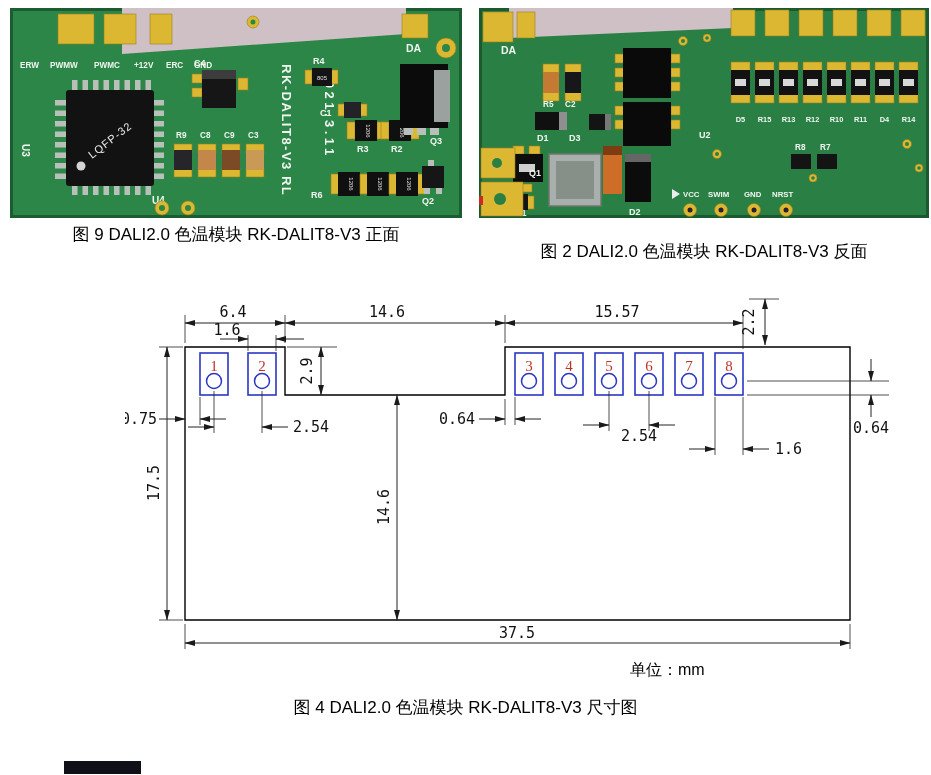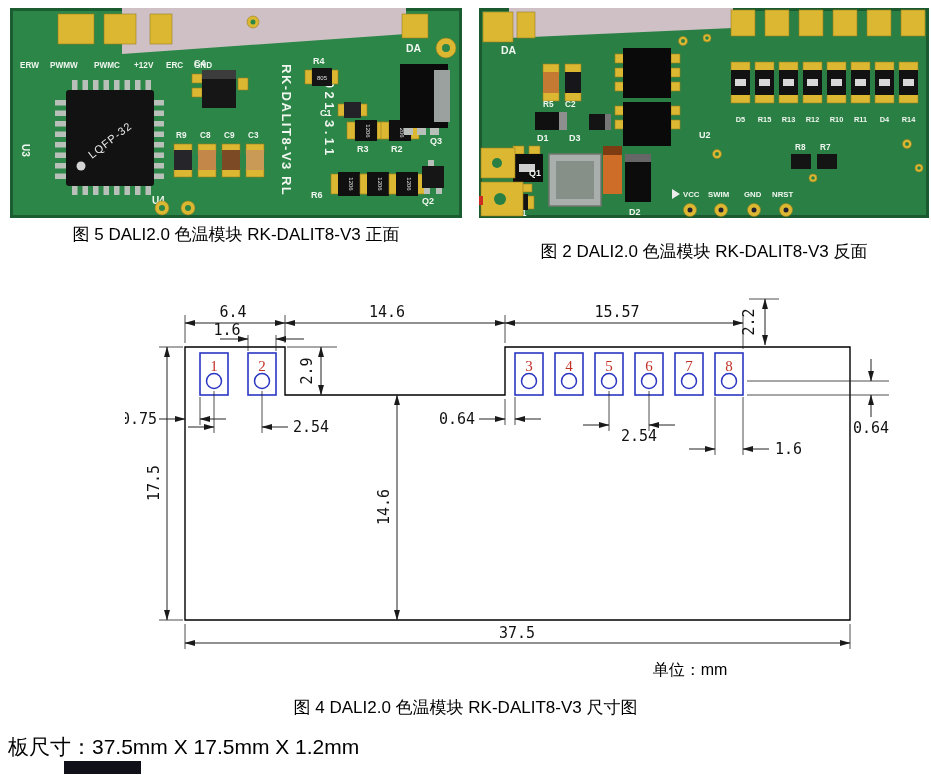--- a/index.html
+++ b/index.html
@@ -378,21 +378,21 @@
         <circle cx="334" cy="170" r="1.8" fill="#2a8044"></circle>
       <circle class="gold" cx="428" cy="136" r="4.5"></circle>
         <circle cx="428" cy="136" r="2" fill="#2a8044"></circle>
       <circle class="gold" cx="228" cy="30" r="4"></circle>
         <circle cx="228" cy="30" r="1.8" fill="#2a8044"></circle>
       <circle class="gold" cx="440" cy="160" r="4"></circle>
         <circle cx="440" cy="160" r="1.8" fill="#2a8044"></circle>
     </g>
   </svg>
 
-  <div class="caption" style="left:10px;top:223px;width:452px">图 5 DALI2.0 色温模块 RK-DALIT8-V3 正面</div>
+  <div class="caption" style="left:10px;top:223px;width:452px">图 9 DALI2.0 色温模块 RK-DALIT8-V3 正面</div>
   <div class="caption" style="left:479px;top:240px;width:450px">图 2 DALI2.0 色温模块 RK-DALIT8-V3 反面</div>
 
   <svg class="abs" style="left:125px;top:285px" width="800" height="372" viewBox="0 0 800 372">
     <defs>
       <marker id="ae" viewBox="0 0 10 8" markerWidth="11" markerHeight="9" refX="9.5" refY="4" orient="auto" markerUnits="userSpaceOnUse">
         <path d="M0,1.2 L10,4 L0,6.8 Z" fill="#1a1a1a"></path>
       </marker>
       <marker id="as" viewBox="0 0 10 8" markerWidth="11" markerHeight="9" refX="9.5" refY="4" orient="auto-start-reverse" markerUnits="userSpaceOnUse">
         <path d="M0,1.2 L10,4 L0,6.8 Z" fill="#1a1a1a"></path>
       </marker>
@@ -523,21 +523,20 @@
     </g>
 
     <g>
       <line class="ext" x1="60" y1="339" x2="60" y2="364"></line>
         <line class="ext" x1="725" y1="339" x2="725" y2="364"></line>
       <line class="dim" x1="60" y1="358" x2="725" y2="358" marker-start="url(#as)" marker-end="url(#ae)"></line>
       <text class="dimtext" text-anchor="middle" x="392" y="353">37.5</text>
     </g>
   </svg>
 
-  <div class="note" style="left:630px;top:660px;width:120px;text-align:center">单位：mm</div>
+  <div class="note" style="left:630px;top:660px;width:120px;text-align:left">单位：mm</div>
 
   <div class="caption" style="left:0;top:696px;width:931px">图 4 DALI2.0 色温模块 RK-DALIT8-V3 尺寸图</div>
 
-  <div class="boardsize" style="left:8px;top:733px">板尺寸：37.5mm X 17.5mm X 1.2mm</div>
 
   <div class="blackbar" style="left:64px;top:761px;width:77px;height:13px"></div>
 
 </div>
 
 </body></html>

